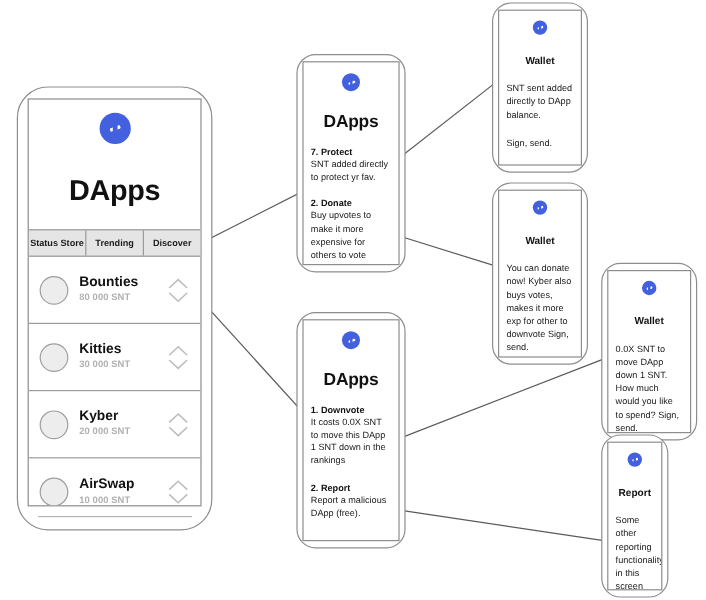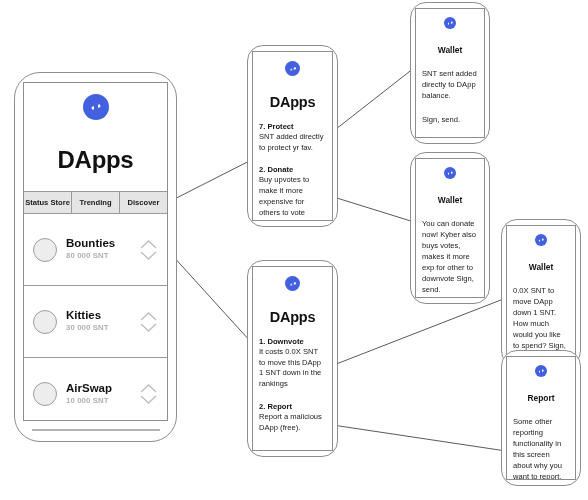--- a/index.html
+++ b/index.html
@@ -93,21 +93,21 @@
     padding: 6px 1px;
     border-right: 1.2px solid #9a9a9a;
     white-space: nowrap;
     overflow: hidden;
   }
   .tab:last-child { border-right: none; }
 
   .list { flex: 1 1 auto; display: flex; flex-direction: column; }
   .row {
     display: flex; align-items: center;
-    height: 72px;
+    height: 56px;
     border-bottom: 1.2px solid #9a9a9a;
     padding: 0 8px 0 9px;
     gap: 9px;
   }
   .row:last-child { border-bottom: none; }
   .avatar {
     width: 24px; height: 24px; border-radius: 50%;
     background: #ededed; border: 1.2px solid #9e9e9e; flex: none;
   }
   .row-text { flex: 1 1 auto; min-width: 0; }
@@ -115,21 +115,21 @@
   .row-amt { font-size: 7.8px; font-weight: bold; color: #b0b0b0; line-height: 1.5; letter-spacing:.1px;}
   .vote { width: 21px; height: 26px; flex: none; position: relative; }
   .vote svg { display:block; }
 
   
   #phone-dapps1 { left: 247px; top: 45px; width: 91px; height: 182px; }
   #phone-dapps2 { left: 247px; top: 260px; width: 91px; height: 197px; }
   #phone-wallet1 { left: 410px; top: 2px; width: 80px; height: 142px; }
   #phone-wallet2 { left: 410px; top: 152px; width: 80px; height: 152px; }
   #phone-wallet3 { left: 501px; top: 219px; width: 80px; height: 148px; }
-  #phone-report { left: 501px; top: 350px; width: 80px; height: 136px; }
+  #phone-report { left: 501px; top: 362px; width: 56px; height: 136px; }
 
   .mini .frame { border-radius: 16px; padding: 5px 4px; border-width: 1.4px; }
   .mini .screen { border-width: 1.2px; padding: 0 6px; }
 
   .mini-title-lg {
     text-align: center; font-size: 14.5px; font-weight: bold;
     color: #111; margin-top: 18px; letter-spacing: -0.2px;
   }
   .mini-title-sm {
     text-align: center; font-size: 8.4px; font-weight: bold;
@@ -198,20 +198,33 @@
               <div class="row-amt">30 000 SNT</div>
             </div>
             <div class="vote">
               <svg width="21" height="26" viewBox="0 0 21 26">
                 <polyline points="3,11 10.5,4 18,11" fill="none" stroke="#bdbdbd" stroke-width="1.3"></polyline>
                 <polyline points="3,15 10.5,22 18,15" fill="none" stroke="#bdbdbd" stroke-width="1.3"></polyline>
               </svg>
             </div>
           </div>
 
+          <div class="row">
+            <div class="avatar"></div>
+            <div class="row-text">
+              <div class="row-name">Kyber</div>
+              <div class="row-amt">20 000 SNT</div>
+            </div>
+            <div class="vote">
+              <svg width="21" height="26" viewBox="0 0 21 26">
+                <polyline points="3,11 10.5,4 18,11" fill="none" stroke="#bdbdbd" stroke-width="1.3"></polyline>
+                <polyline points="3,15 10.5,22 18,15" fill="none" stroke="#bdbdbd" stroke-width="1.3"></polyline>
+              </svg>
+            </div>
+          </div>
 
           <div class="row">
             <div class="avatar"></div>
             <div class="row-text">
               <div class="row-name">AirSwap</div>
               <div class="row-amt">10 000 SNT</div>
             </div>
             <div class="vote">
               <svg width="21" height="26" viewBox="0 0 21 26">
                 <polyline points="3,11 10.5,4 18,11" fill="none" stroke="#bdbdbd" stroke-width="1.3"></polyline>

